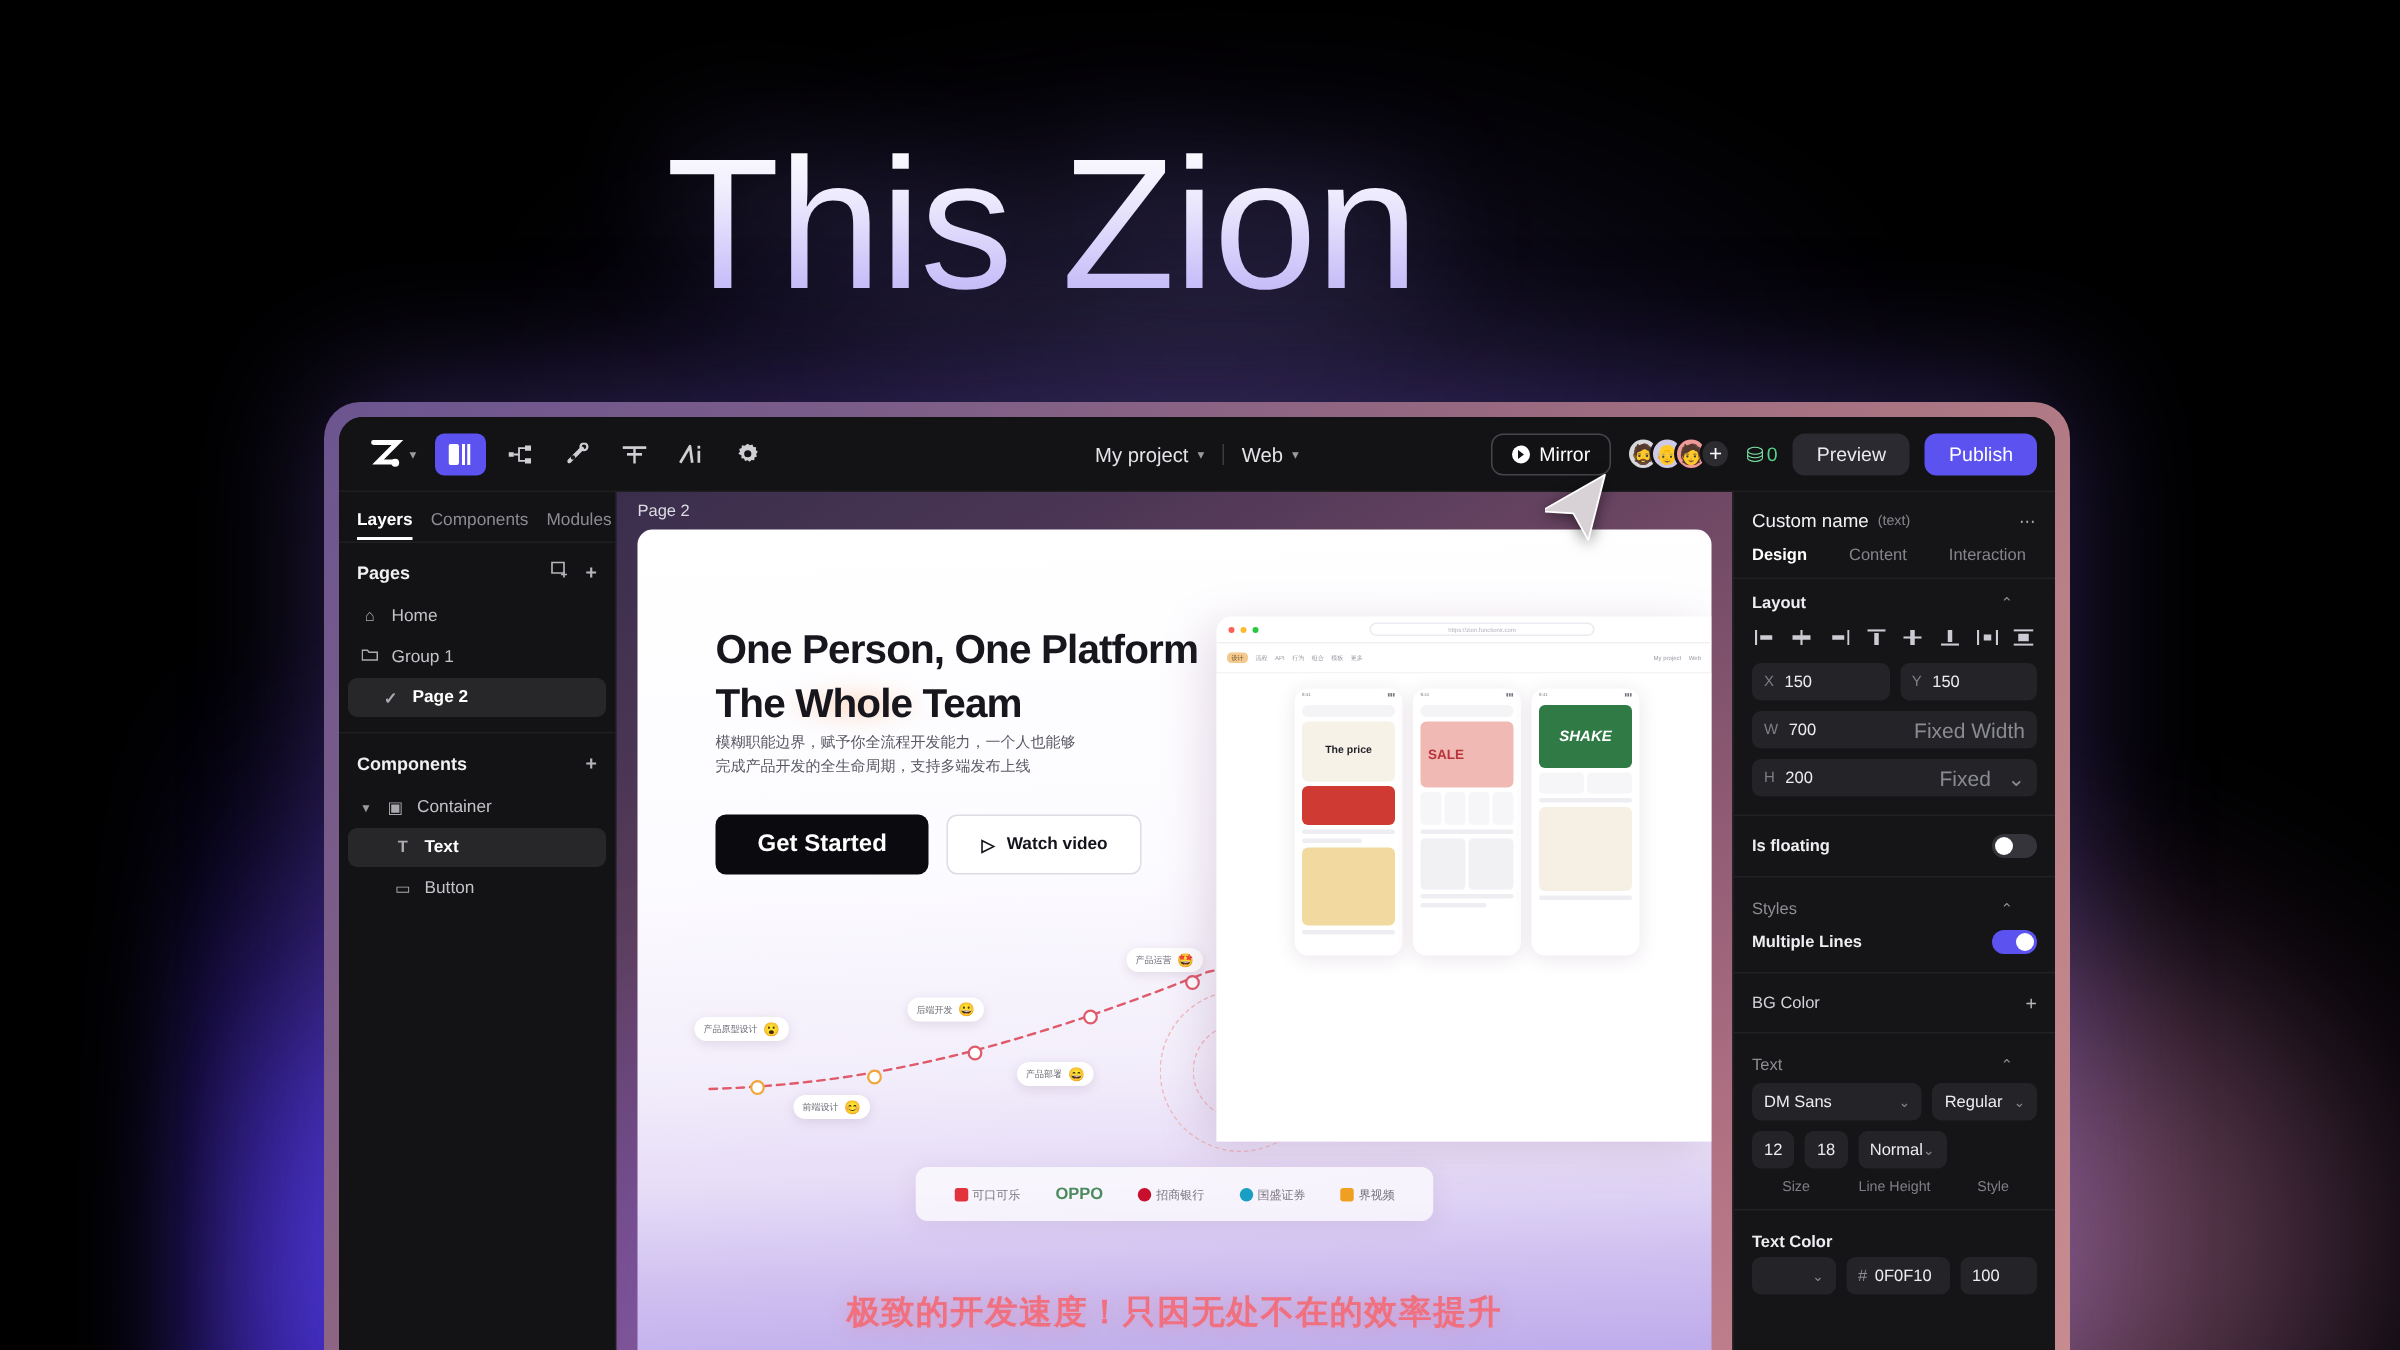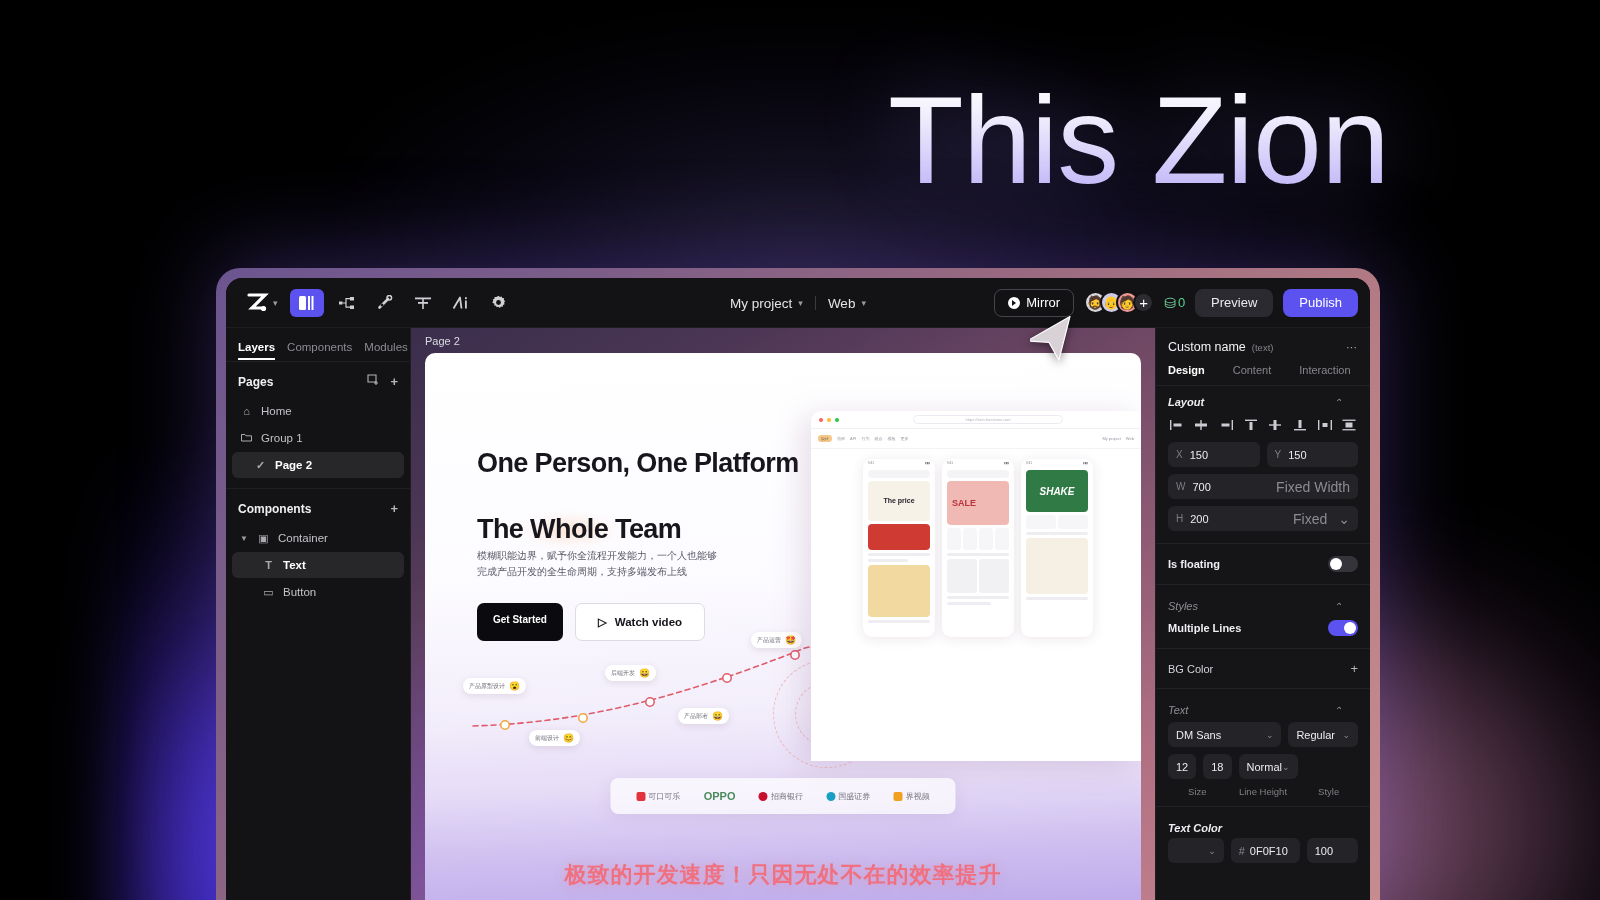--- a/index.html
+++ b/index.html
@@ -28,21 +28,21 @@
     filter: blur(40px);
   }
   .glow-top {
     position: absolute; left: 330px; top: 40px; width: 940px; height: 330px;
     background: radial-gradient(ellipse at 50% 60%, rgba(150,130,235,.20) 0%, rgba(90,70,180,.10) 45%, rgba(0,0,0,0) 75%);
     filter: blur(40px);
   }
 
   
   .hero {
-    position: absolute; left: 0; top: 78px; width: 1389px; text-align: right;
+    position: absolute; left: 0; top: 88px; width: 1389px; text-align: center;
     font-size: 124px; font-weight: 400; letter-spacing: -1px;
     font-family: "Liberation Sans", sans-serif;
     background: linear-gradient(180deg, #ffffff 0%, #f2f0fd 28%, #d8d2fb 62%, #bdb2f7 100%);
     -webkit-background-clip: text; background-clip: text;
     color: transparent; -webkit-text-fill-color: transparent;
     filter: drop-shadow(0 0 42px rgba(150,130,250,.45));
     line-height: 1.0;
   }
 
   
@@ -151,30 +151,30 @@
     background: radial-gradient(ellipse at 35% 60%, rgba(110,80,255,.55), rgba(0,0,0,0) 70%);
     filter: blur(30px);
   }
   .page-label { position:absolute; left:14px; top:7px; color:#dcdce4; font-size:11px; }
   .artboard {
     position:absolute; left:14px; top:25px; width:calc(100% - 28px); height: calc(100% - 25px);
     border-radius: 10px 10px 0 0; overflow:hidden;
     background: linear-gradient(178deg,#ffffff 0%, #fcfbff 40%, #f3eefb 62%, #e6dcf7 75%, #cfc0f0 86%, #b9a6ea 100%);
   }
   .ab-hero { padding: 62px 0 0 52px; position: relative; z-index: 2; }
-  .ab-h1 { font-size: 27px; font-weight: 700; color: #16161c; letter-spacing:-.6px; line-height: 1.35; margin-top: 30px; }
+  .ab-h1 { font-size: 27px; font-weight: 700; color: #16161c; letter-spacing:-.6px; line-height: 1.35; }
   .ab-h1 .hl { position: relative; }
   .ab-h1 .hl::before {
     content:''; position:absolute; left:-8px; right:-8px; top:2px; bottom:0px; border-radius:18px;
     background: radial-gradient(ellipse at 50% 50%, rgba(255,198,160,.55), rgba(255,220,200,.18) 60%, rgba(255,255,255,0) 78%);
     filter: blur(5px); z-index:-1;
   }
   .ab-sub { font-size: 10px; color:#5a5a66; line-height: 1.65; }
   .ab-btns { margin-top: 22px; display:flex; gap: 12px; }
-  .ab-btn-dark { background:#0b0b0f; color:#fff; font-size:10px; font-weight:700; padding: 11px 16px; border-radius: 7px; cursor:pointer; }
+  .ab-btn-dark { background:#0b0b0f; color:#fff; font-size:16px; font-weight:700; padding: 11px 28px; border-radius: 7px; cursor:pointer; }
   .ab-btn-light { background:#fff; color:#13131a; font-size:11.5px; font-weight:700; padding: 11px 22px; border-radius: 7px; border:1px solid #dcdce4; display:flex; align-items:center; gap:8px; cursor:pointer; }
 
   
   .chart { position:absolute; left: 40px; bottom: 178px; width: 420px; height: 110px; z-index:2; }
   .chip {
     position:absolute; background:#fff; border-radius: 9px; padding: 3px 6px; font-size: 6px; color:#6a6a75;
     box-shadow: 0 2px 7px rgba(120,80,120,.16); display:flex; align-items:center; gap:4px; white-space:nowrap;
   }
   .chip .em { font-size: 9px; }
 
@@ -221,21 +221,21 @@
 
   
   .rpanel { width: 215px; flex: 0 0 215px; background:#151517; border-left:1px solid #1f1f23; color:#d9d9df; font-size:11px; overflow:hidden; position:relative; }
   .rp-head { display:flex; align-items:center; padding: 12px 12px 10px 12px; }
   .rp-title { font-size:12.5px; color:#f2f2f6; font-weight:400; }
   .rp-type { font-size:9.5px; color:#86868d; margin-left:6px; }
   .rp-more { margin-left:auto; color:#a6a6ac; letter-spacing:1px; cursor:pointer; }
   .rp-tabs { display:flex; gap:28px; padding: 0 12px; border-bottom:1px solid #212126; }
   .rp-tab { font-size:11px; color:#85858c; padding-bottom:9px; cursor:pointer; }
   .rp-tab.active { color:#fff; font-weight:700; }
-  .rp-sec { display:flex; align-items:flex-end; padding: 10px 28px 6px 12px; font-style: italic; }
+  .rp-sec { display:flex; align-items:flex-end; padding: 10px 28px 6px 12px; }
   .rp-sec .t { font-size:11px; color:#eeeef2; font-weight:700; }
   .rp-sec .t.dim { color:#8d8d94; font-weight:400; }
   .rp-sec .cl { margin-left:auto; color:#8d8d94; font-size:10px; cursor:pointer; }
   .align-row { display:flex; justify-content:space-between; padding: 3px 12px 9px 12px; }
   .al { width:17px; height:16px; display:flex; align-items:center; justify-content:center; color:#cccad2; font-size:11px; cursor:pointer; }
   .row { display:flex; gap:7px; padding: 0 12px 7px 12px; }
   .field {
     flex:1; height: 25px; background:#232328; border-radius:6px; display:flex; align-items:center;
     padding: 0 8px; gap:7px; cursor:text;
   }

